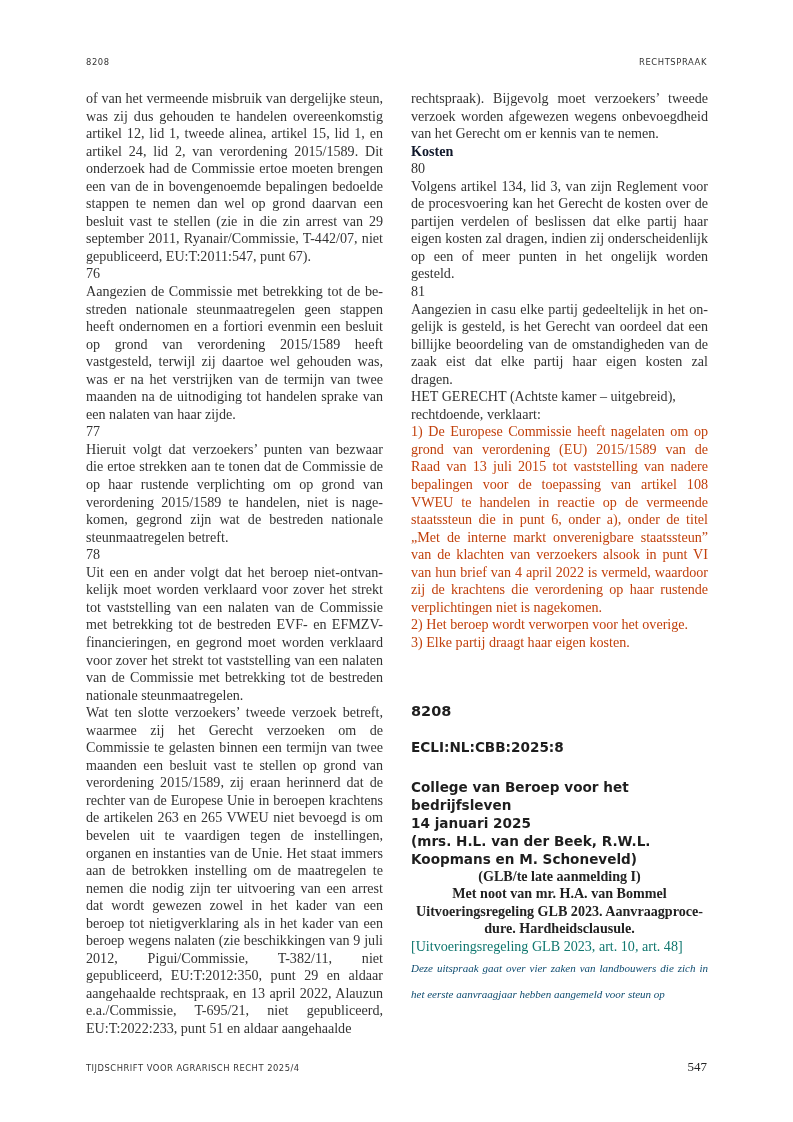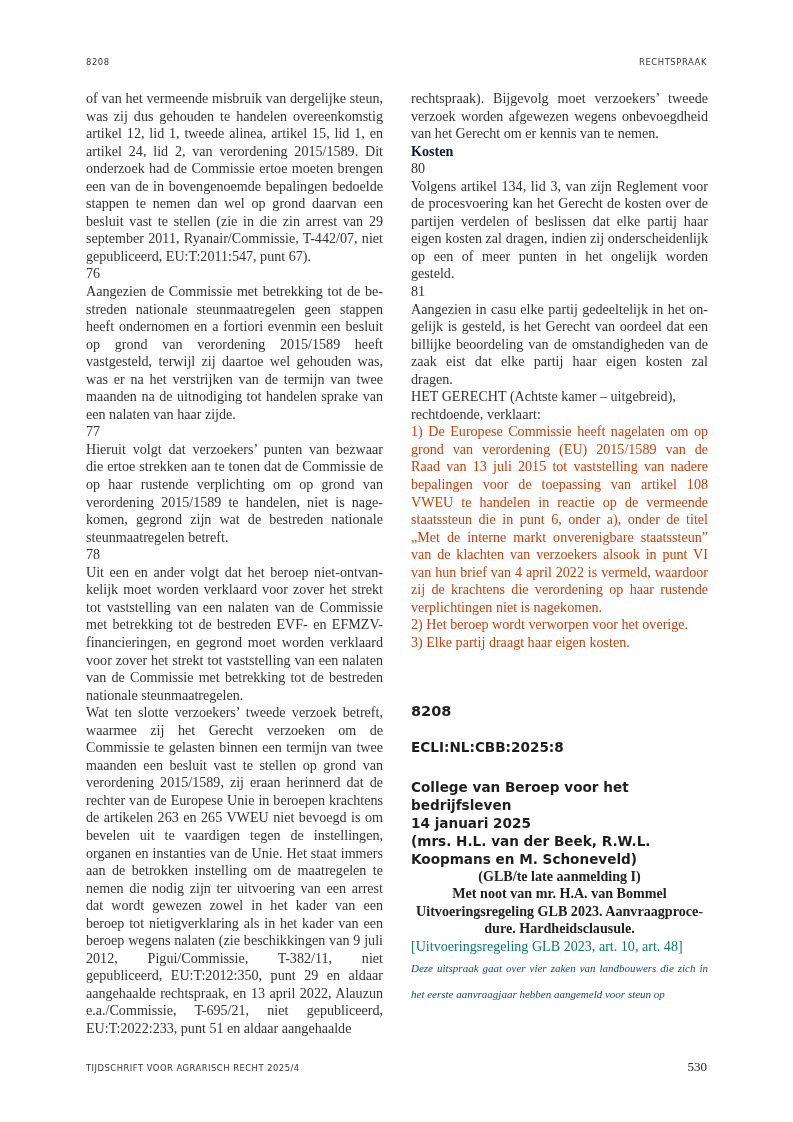--- a/index.html
+++ b/index.html
@@ -79,13 +79,13 @@
     </div>
   </div>
   <p class="serif-bold mt18">(GLB/te late aanmelding I)</p>
   <p class="serif-bold mt18">Met noot van mr. H.A. van Bommel</p>
   <p class="serif-bold mt18">Uitvoeringsregeling GLB 2023. Aanvraagproce­dure. Hardheidsclausule.</p>
   <p class="ref">[Uitvoeringsregeling GLB 2023, art. 10, art. 48]</p>
   <p class="summary">Deze uitspraak gaat over vier zaken van landbouwers die zich in het eerste aanvraagjaar hebben aangemeld voor steun op</p>
 </div>
 
 <div class="footer-left">TIJDSCHRIFT VOOR AGRARISCH RECHT 2025/4</div>
-<div class="footer-right">530</div>
+<div class="footer-right">547</div>
 
 </body></html>

